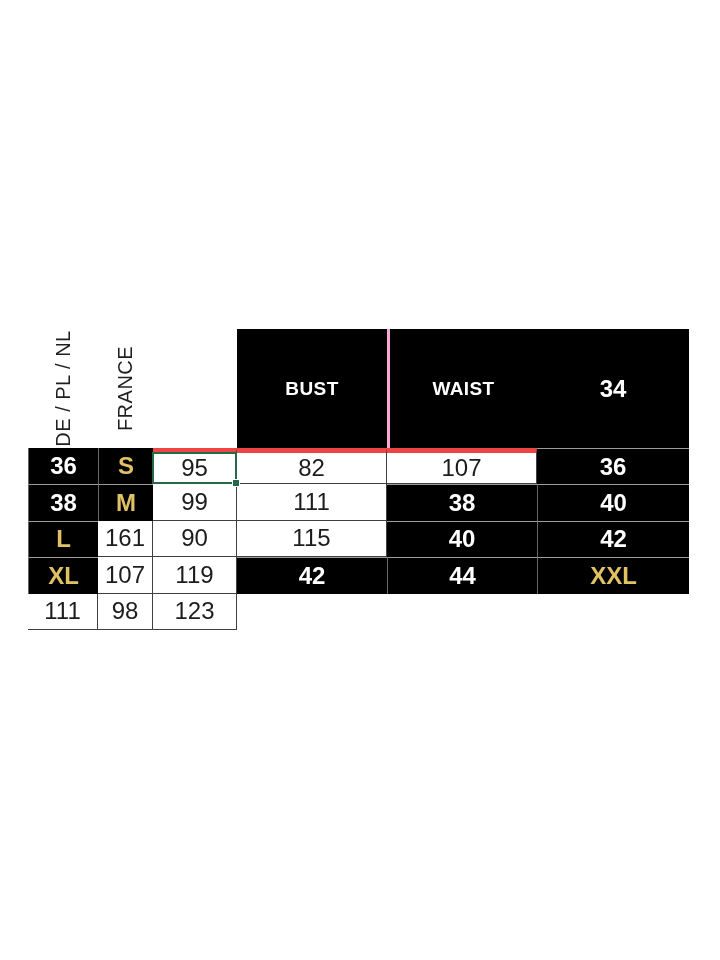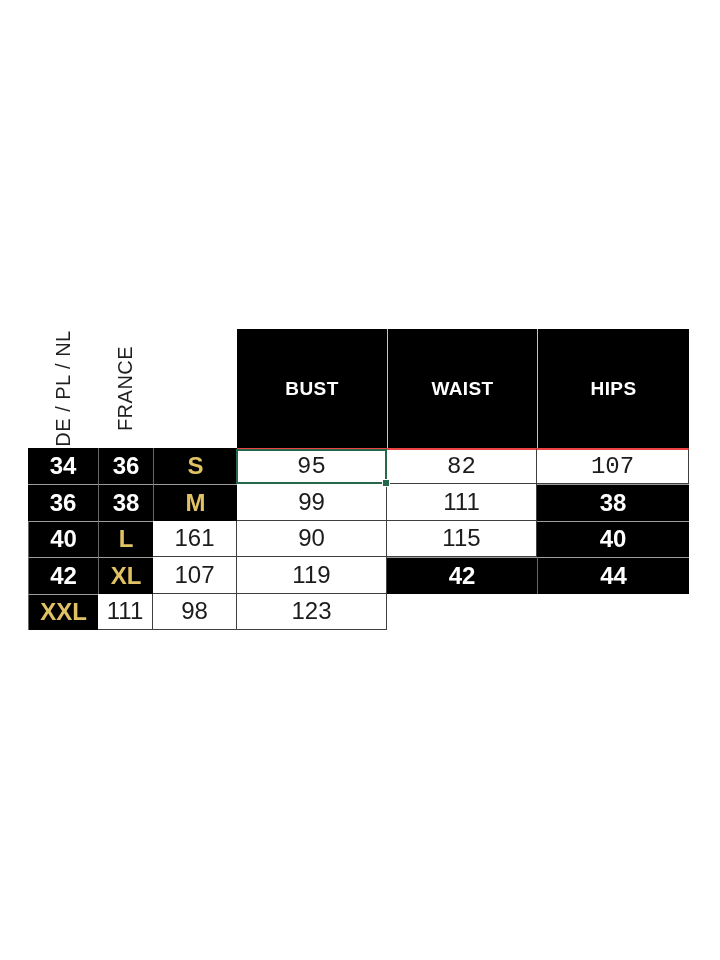--- a/index.html
+++ b/index.html
@@ -37,40 +37,40 @@
     color: #1f1f1f;
   }
   
   .hdr-blk {
     background: #000000;
     color: #ffffff;
     font-weight: bold;
     font-size: 19px;
     letter-spacing: 0.4px;
   }
-  .hdr-blk.vsep { border-left: 1px solid #f9a8d4; }
+  .hdr-blk.vsep { border-left: 3px solid #f9a8d4; }
   
   .blk {
     background: #000000;
     color: #ffffff;
     font-weight: bold;
     font-size: 24px;
   }
   .blk.vsep { border-left: 1px solid #686868; }
   .blk.hsep { border-top: 1px solid #9c9c9c; }
   .blk.size-letter { color: #e0c264; }
   
   .wht {
     background: #ffffff;
     color: #1c1c1c;
     font-size: 24px;
     border-right: 1px solid #3f3f3f;
     border-bottom: 1px solid #3f3f3f;
   }
-  .wht.toprow { border-top: 2px solid #ef4444; font-family: Liberation Mono, monospace; }
+  .wht.toprow { border-top: 5px solid #ef4444; }
   
   .selected { z-index: 3; }
   .selected::before {
     content: "";
     position: absolute;
     inset: -1px;
     border: 2px solid #27684a;
     pointer-events: none;
   }
   .fill-handle {
@@ -92,21 +92,20 @@
 
     <div class="c hdr-rot">
       <span class="rot">DE / PL / NL</span>
     </div>
     <div class="c hdr-rot">
       <span class="rot">FRANCE</span>
     </div>
     <div class="c hdr-rot"></div>
     <div class="c hdr-blk">BUST</div>
     <div class="c hdr-blk vsep">WAIST</div>
-    <div class="c hdr-blk vsep">HIPS</div>
 
     <div class="c blk">34</div>
     <div class="c blk vsep">36</div>
     <div class="c blk vsep size-letter">S</div>
     <div class="c wht toprow selected">95<span class="fill-handle"></span></div>
     <div class="c wht toprow">82</div>
     <div class="c wht toprow">107</div>
 
     <div class="c blk hsep">36</div>
     <div class="c blk hsep vsep">38</div>

